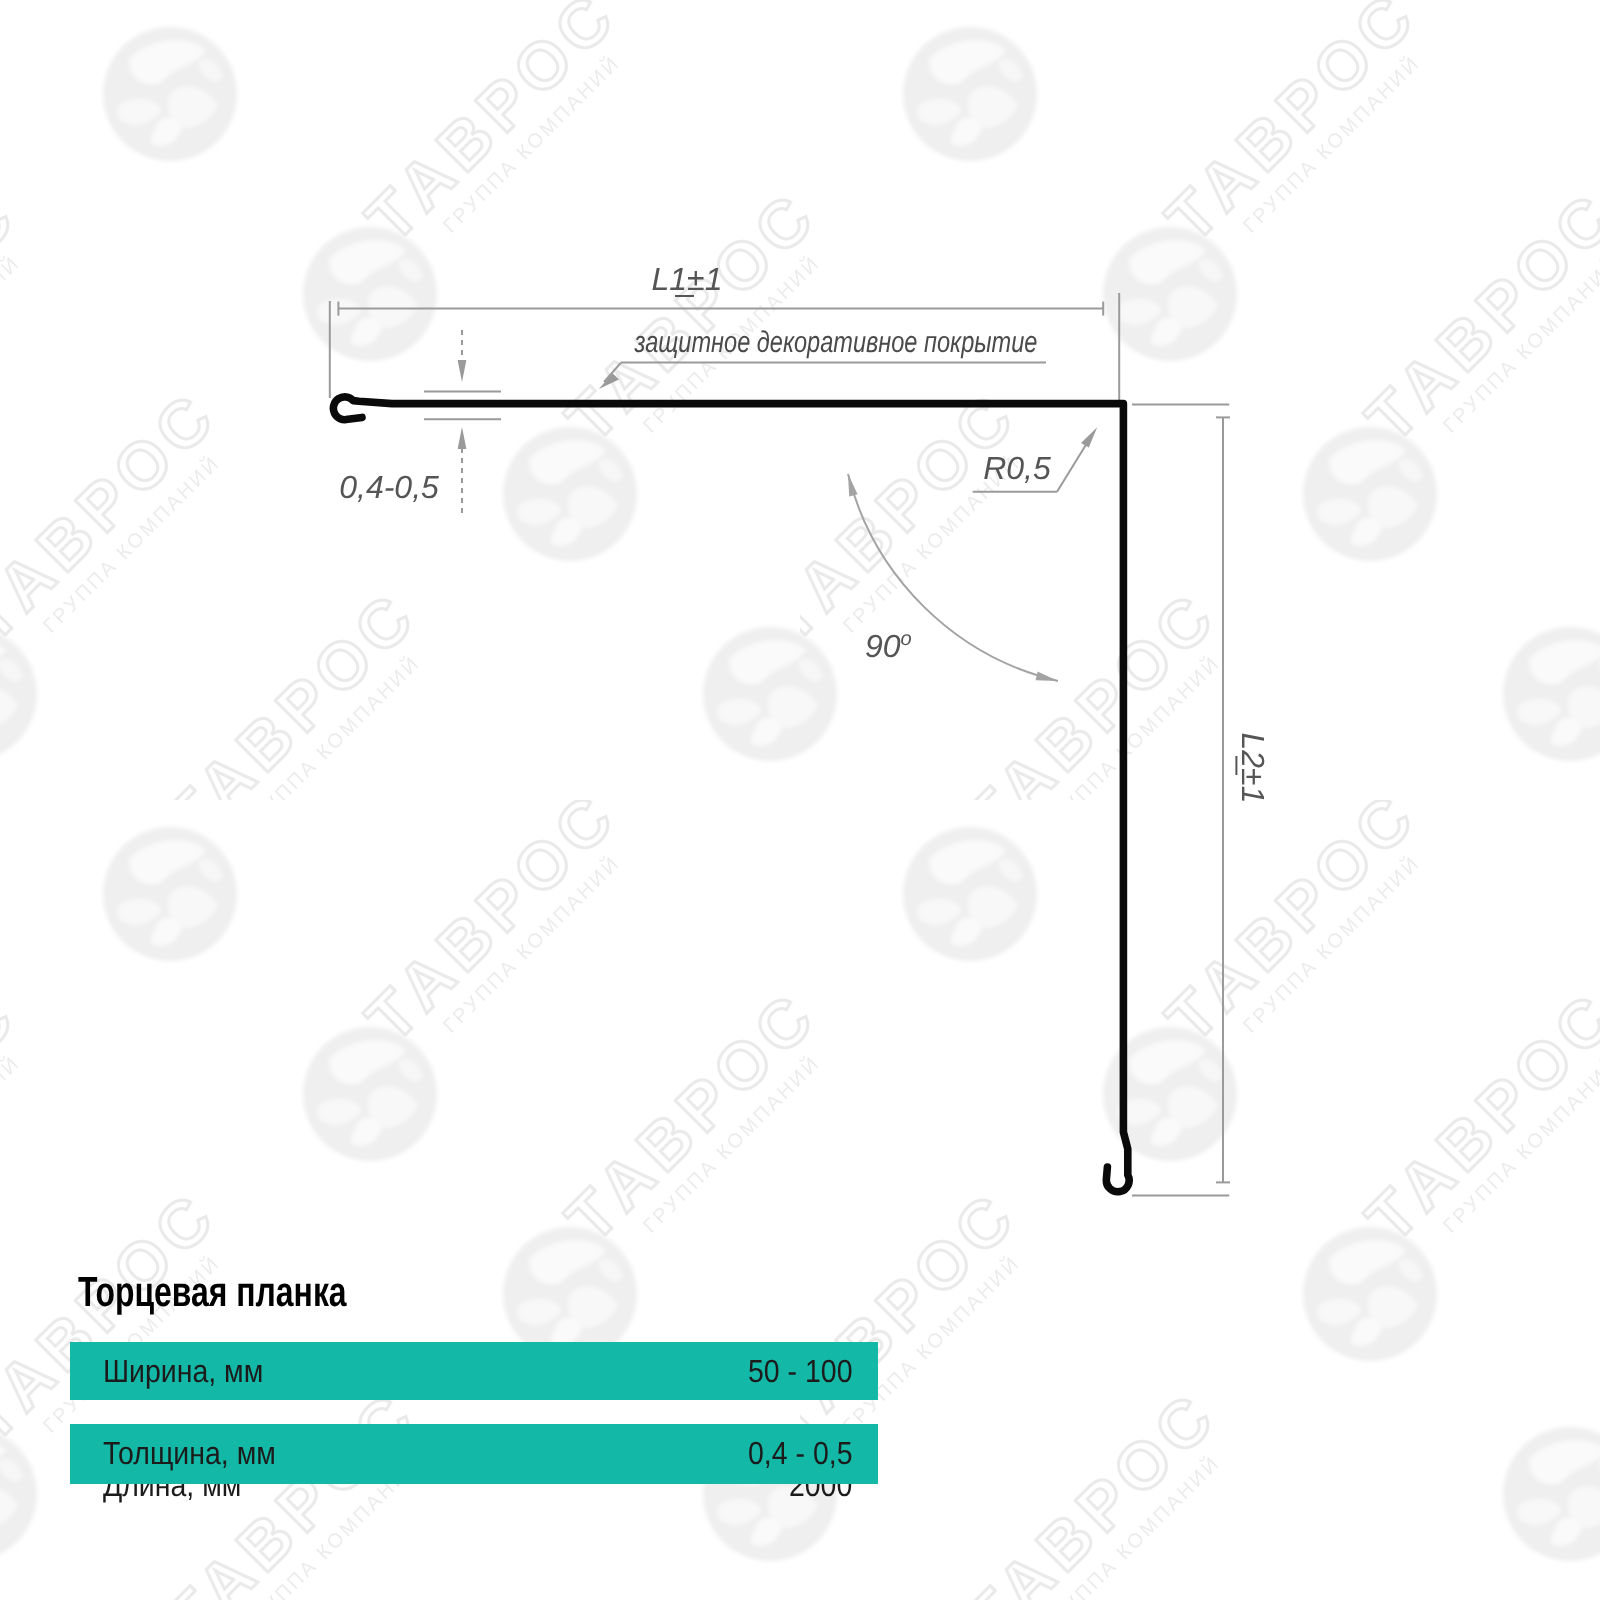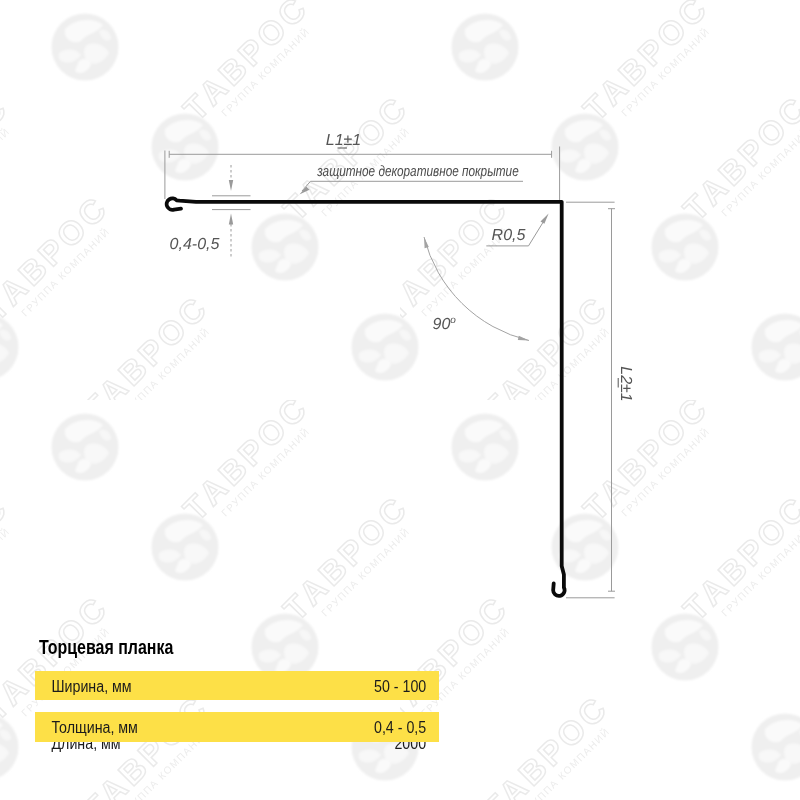--- a/index.html
+++ b/index.html
@@ -3,21 +3,21 @@
 <meta charset="utf-8">
 <style>
   html,body{margin:0;padding:0;}
   body{width:800px;height:800px;background:#fff;font-family:"Liberation Sans", sans-serif;overflow:hidden;-webkit-font-smoothing:antialiased;}
   #stage{position:relative;width:800px;height:800px;overflow:hidden;}
   #wm,#draw{position:absolute;left:0;top:0;}
   #title{position:absolute;left:38.5px;top:635px;font-size:21px;font-weight:bold;color:#000;transform:scaleX(0.76);transform-origin:0 50%;white-space:nowrap;}
   .row{position:absolute;left:35px;width:404px;height:29.5px;display:flex;align-items:center;font-size:16px;color:#1b1b1b;}
   .row .l{padding-left:18.5px;flex:1;display:inline-block;position:relative;top:1.5px;transform:scaleX(0.89);transform-origin:0 50%;white-space:nowrap;}
   .row .r{padding-right:14px;display:inline-block;position:relative;top:1.5px;transform:scaleX(0.89);transform-origin:100% 50%;white-space:nowrap;}
-  .gb{background:#fde047;}
+  .gb{background:#14b8a6;}
 </style>
 </head>
 <body>
 <div id="stage">
 <svg id="wm" width="800" height="800" viewBox="0 0 800 800">
   <defs>
     <filter id="soft" x="-30%" y="-30%" width="160%" height="160%">
           <feGaussianBlur stdDeviation="1.1"></feGaussianBlur>
         </filter>
     <g id="globe" filter="url(#soft)">

